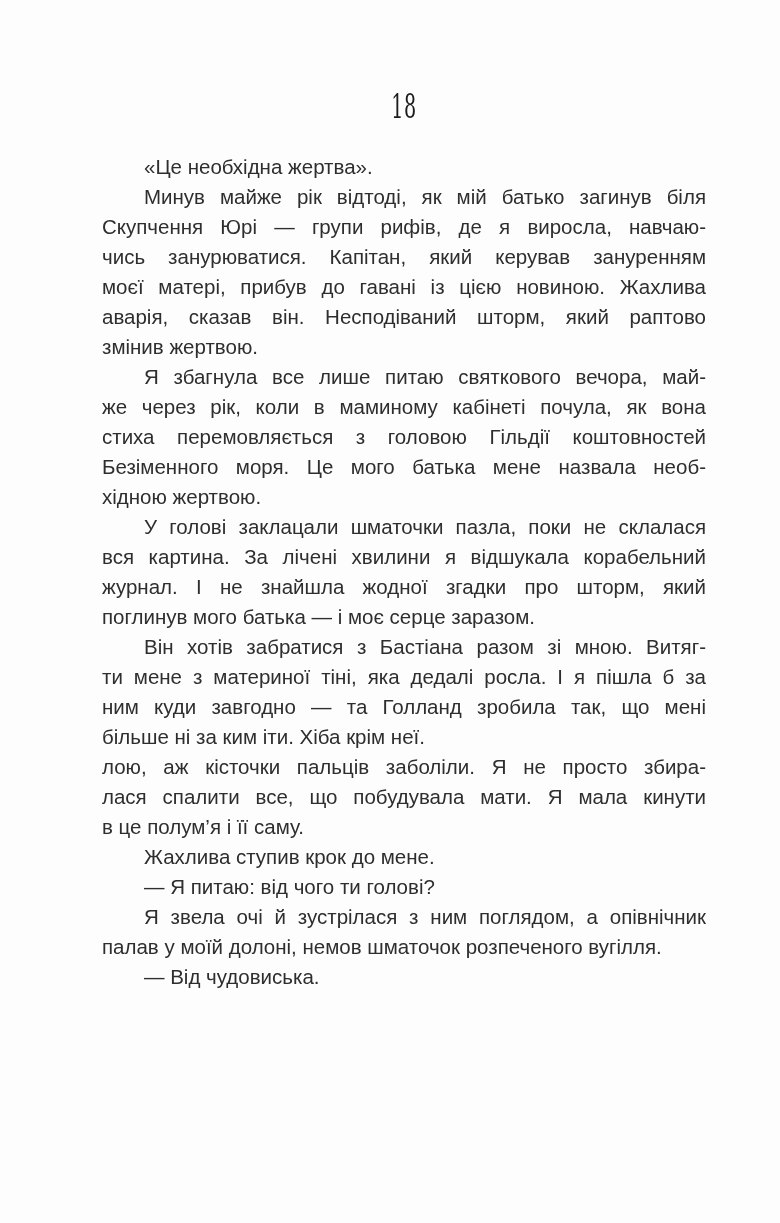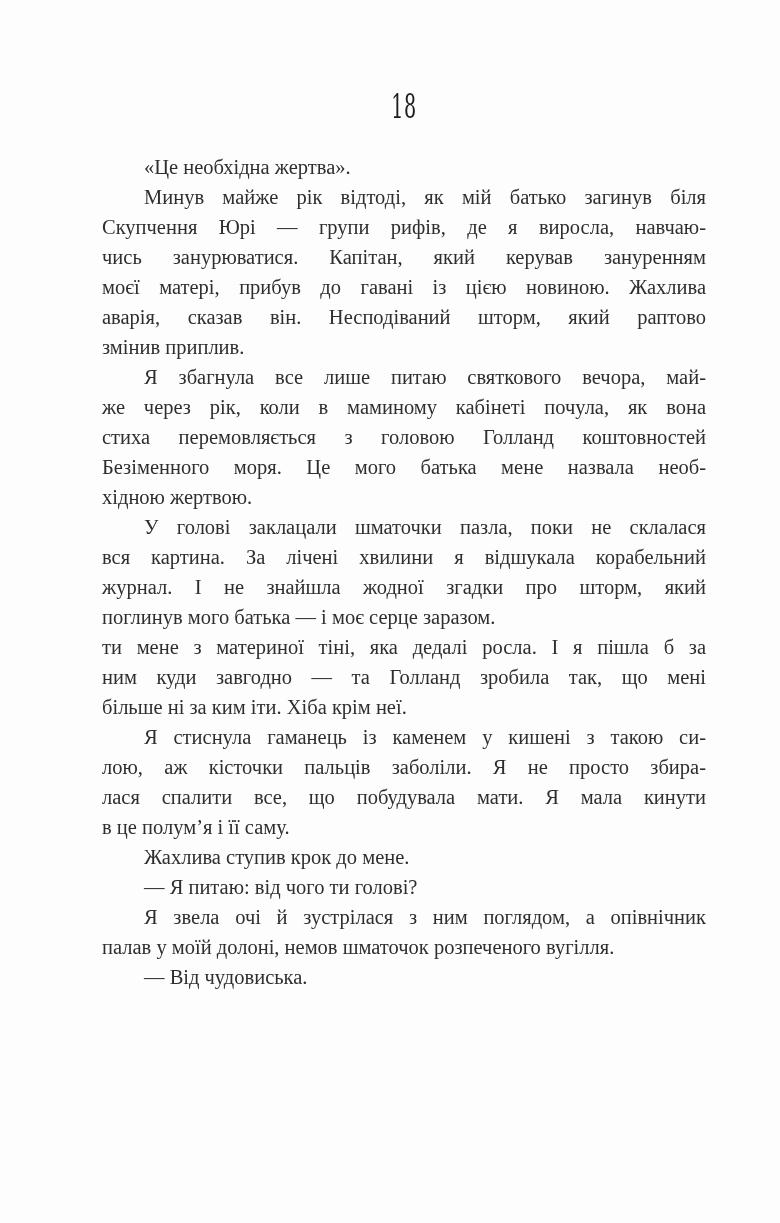--- a/index.html
+++ b/index.html
@@ -29,21 +29,21 @@
     color: #1c1c1c;
     letter-spacing: 1px;
     transform: scale(0.58, 1.04);
     transform-origin: center top;
   }
   .page-text {
     position: absolute;
     left: 102px;
     top: 152px;
     width: 604px;
-    font-family: Liberation Serif, serif;
+    font-family: Liberation Sans, sans-serif;
     font-size: 20.5px;
     line-height: 30px;
     color: #2e2e2e;
   }
   .line {
     text-align: justify;
     text-align-last: justify;
   }
   .line.last {
     text-align-last: left;
@@ -57,34 +57,34 @@
 
 <div class="page">
   <div class="folio">18</div>
   <div class="page-text">
       <div class="line first last">«Це необхідна жертва».</div>
       <div class="line first">Минув майже рік відтоді, як мій батько загинув біля</div>
       <div class="line">Скупчення Юрі — групи рифів, де я виросла, навчаю-</div>
       <div class="line">чись занурюватися. Капітан, який керував зануренням</div>
       <div class="line">моєї матері, прибув до гавані із цією новиною. Жахлива</div>
       <div class="line">аварія, сказав він. Несподіваний шторм, який раптово</div>
-      <div class="line last">змінив приплив.</div>
+      <div class="line last">змінив жертвою.</div>
       <div class="line first">Я збагнула все лише питаю святкового вечора, май-</div>
       <div class="line">же через рік, коли в маминому кабінеті почула, як вона</div>
-      <div class="line">стиха перемовляється з головою Голланд коштовностей</div>
+      <div class="line">стиха перемовляється з головою Гільдії коштовностей</div>
       <div class="line">Безіменного моря. Це мого батька мене назвала необ-</div>
       <div class="line last">хідною жертвою.</div>
       <div class="line first">У голові заклацали шматочки пазла, поки не склалася</div>
       <div class="line">вся картина. За лічені хвилини я відшукала корабельний</div>
       <div class="line">журнал. І не знайшла жодної згадки про шторм, який</div>
       <div class="line last">поглинув мого батька — і моє серце заразом.</div>
+      <div class="line first">Він хотів забратися з Бастіана разом зі мною. Витяг-</div>
       <div class="line">ти мене з материної тіні, яка дедалі росла. І я пішла б за</div>
       <div class="line">ним куди завгодно — та Голланд зробила так, що мені</div>
       <div class="line last">більше ні за ким іти. Хіба крім неї.</div>
-      <div class="line first">Я стиснула гаманець із каменем у кишені з такою си-</div>
       <div class="line">лою, аж кісточки пальців заболіли. Я не просто збира-</div>
       <div class="line">лася спалити все, що побудувала мати. Я мала кинути</div>
       <div class="line last">в це полум’я і її саму.</div>
       <div class="line first last">Жахлива ступив крок до мене.</div>
       <div class="line first last">— Я питаю: від чого ти голові?</div>
       <div class="line first">Я звела очі й зустрілася з ним поглядом, а опівнічник</div>
       <div class="line last">палав у моїй долоні, немов шматочок розпеченого вугілля.</div>
       <div class="line first last">— Від чудовиська.</div>
     </div>
 </div>

